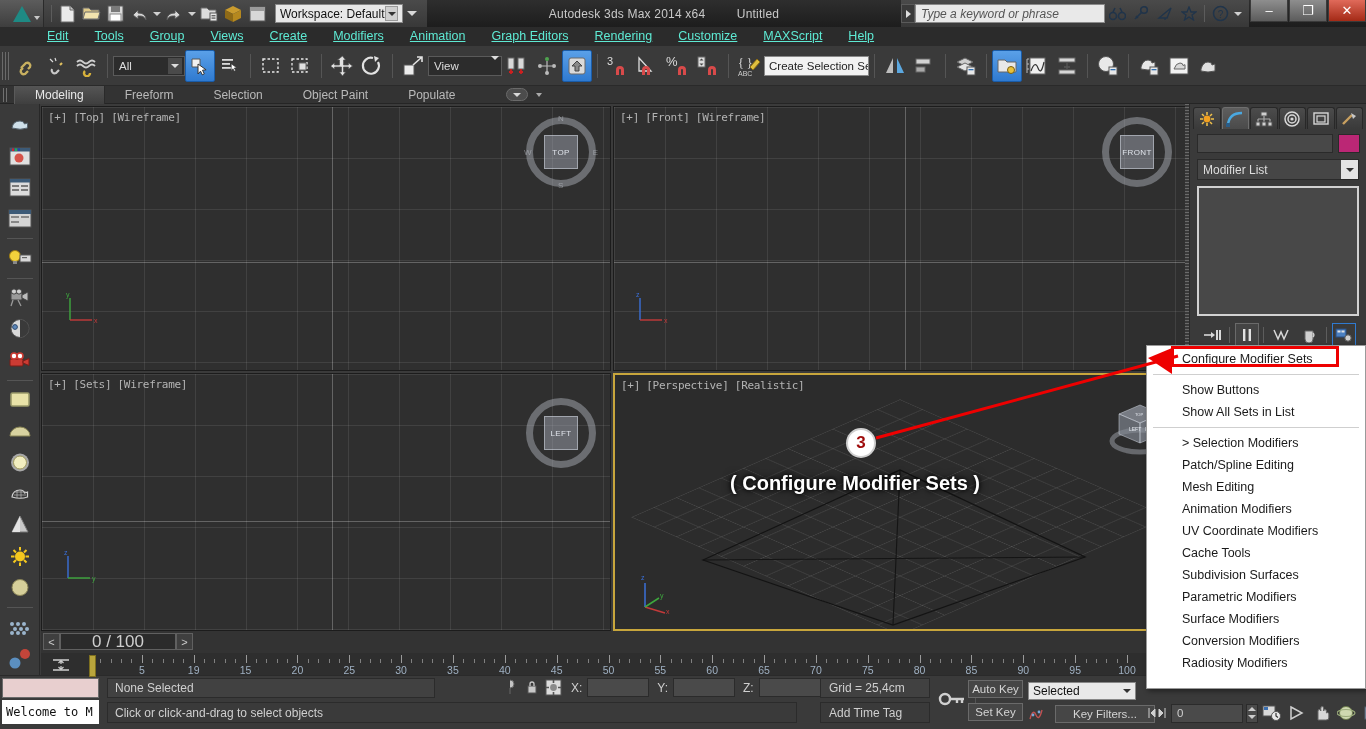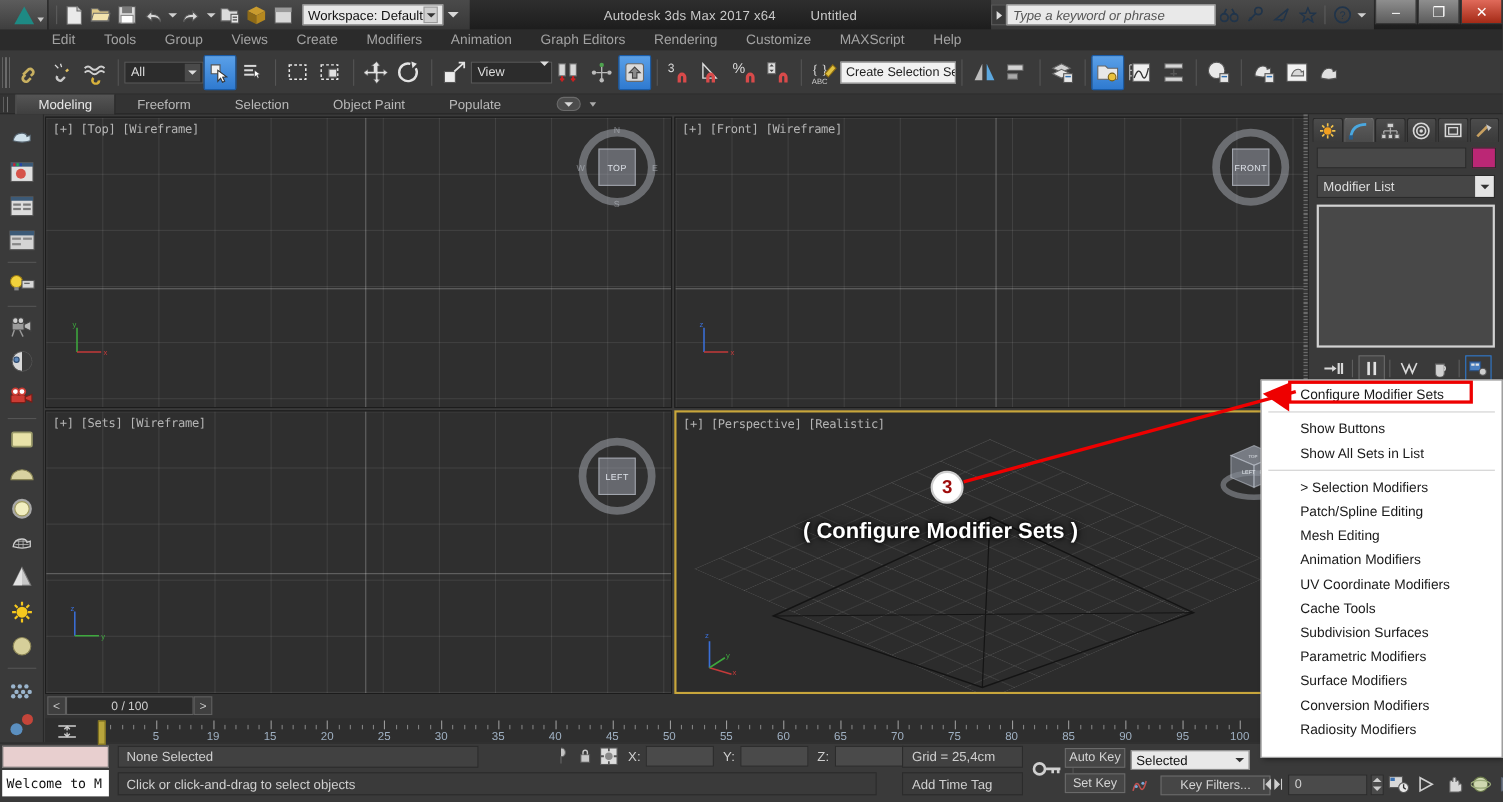--- a/index.html
+++ b/index.html
@@ -55,21 +55,21 @@
   .winbtns { display: flex; height: 27px; align-items: flex-start; }
   .winbtn { width: 38px; height: 22px; margin-left: 1px; display:flex;align-items:center;justify-content:center;
     background: linear-gradient(#8e8e8e,#5c5c5c); border:1px solid #3a3a3a; border-top:none; color: #fff; font-size: 13px; }
   .winbtn.close { background: linear-gradient(#e06a5a,#a42a16); }
 
   
   .menubar {
     position: absolute; left: 0; top: 27px; width: 1366px; height: 19px;
     background: #2b2b2b; display: flex; align-items: center; padding-left: 34px;
   }
-  .menuitem { color: #a3a3a3; font-size: 12.5px; padding: 0 13px; line-height: 19px; cursor: default; }
+  .menuitem { color: #5eead4; font-size: 12.5px; padding: 0 13px; line-height: 19px; cursor: default; text-decoration: underline; }
 
   
   .maintoolbar {
     position: absolute; left: 0; top: 46px; width: 1366px; height: 40px;
     background: #3a3a3a; border-bottom: 1px solid #2a2a2a;
     display: flex; align-items: center;
   }
   .grip { width: 7px; height: 28px; margin: 0 3px 0 2px;
     background: repeating-linear-gradient(90deg,#6a6a6a 0 1px,#3a3a3a 1px 3px); }
   .tbtn { width: 30px; height: 32px; display: flex; align-items: center; justify-content: center; position: relative; }
@@ -196,21 +196,21 @@
 
   
   .trackarea { position: absolute; left: 41px; top: 631px; width: 1146px; height: 44px; background: #333; }
   .framefield {
     position: absolute; left: 2px; top: 2px; width: 150px; height: 17px;
     display: flex; align-items: center;
   }
   .fbtn { width: 17px; height: 17px; background: #3f3f3f; border: 1px solid #606060; color: #ccc;
     display: flex; align-items: center; justify-content: center; font-size: 11px; }
   .ffield { flex: 1; height: 17px; background: #2b2b2b; border: 1px solid #606060; color: #cfcfcf;
-    display: flex; align-items: center; justify-content: center; font-size: 11px; }
+    display: flex; align-items: center; justify-content: center; font-size: 17px; }
   .ruler { position: absolute; left: 0; top: 22px; width: 1146px; height: 22px; background: #2e2e2e; }
   .tick { position: absolute; bottom: 12px; width: 1px; background: #808080; }
   .tick.maj { height: 8px; background: #9a9a9a; }
   .tick.min { height: 4px; }
   .ticklab { position: absolute; bottom: -1px; font-size: 10.5px; color: #9fb0c2; transform: translateX(-50%); }
   .slider-key { position: absolute; left: 89px; top: 655px; width: 7px; height: 22px; background: #b9a53c; border: 1px solid #7d6f1f; z-index: 10;}
   .tbicon { position: absolute; left: 50px; top: 655px; width: 22px; height: 20px; }
 
   
   .statusarea { position: absolute; left: 0; top: 675px; width: 1366px; height: 54px; background: #3a3a3a; border-top: 1px solid #2a2a2a; }
@@ -314,21 +314,21 @@
         <span>Workspace: Default</span>
         <span class="dd">
             <span class="caret-dn"></span>
           </span>
       </div>
       <span class="wsarrow">
           <span class="caret-dn" style="border-top-color:#d8d8d8;border-left-width:5px;border-right-width:5px;border-top-width:5px;display:block"></span>
         </span>
     </div>
     <div class="titletext">
-      <span>Autodesk 3ds Max  2017 x64</span>
+      <span>Autodesk 3ds Max  2014 x64</span>
       <span class="untitled">Untitled</span>
     </div>
     <div class="searchwrap">
       <div class="searchtri">
           <span class="caret-rt"></span>
         </div>
       <div class="searchbox">Type a keyword or phrase</div>
       <div class="qicon">
         <svg width="17" height="14" viewBox="0 0 17 14">
             <circle cx="4" cy="9" r="3.5" fill="none" stroke="#20344a" stroke-width="1.6"></circle>

